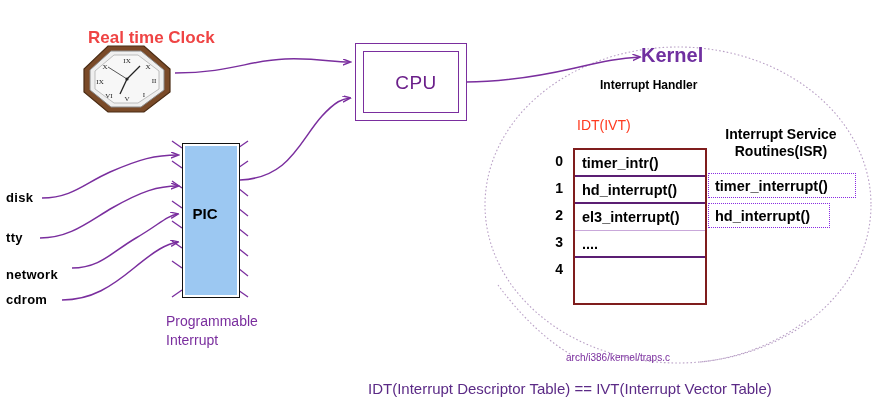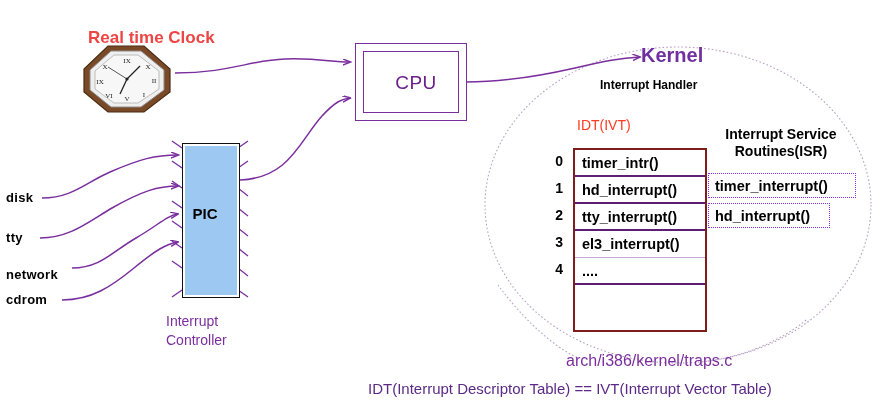--- a/index.html
+++ b/index.html
@@ -12,21 +12,21 @@
   .ttl-clock{font-size:17px;font-weight:bold;color:#ef4444;}
   .pic-text{font-size:15px;font-weight:bold;color:#000;}
   .cpu-text{font-size:19px;color:#6B1F8A;letter-spacing:.5px;}
   .pic-cap{font-size:14px;color:#7A2E9E;line-height:19px;}
   .kernel-ttl{font-size:20px;font-weight:bold;color:#7030A0;}
   .ih-ttl{font-size:12px;font-weight:bold;color:#000;}
   .idt-ttl{font-size:14px;color:#FF3B20;}
   .isr-ttl{font-size:14px;font-weight:bold;color:#000;line-height:17px;text-align:center;}
   .idx{font-size:14px;font-weight:bold;color:#000;text-align:right;width:14px;}
   .cell-text{font-size:14.5px;font-weight:bold;color:#000;}
-  .path-cap{font-size:16px;color:#7A2E9E;}
+  .path-cap{font-size:10px;color:#7A2E9E;}
   .foot-cap{font-size:15px;color:#5B2A86;}
 
   
   #pic-chip{left:182px;top:143px;width:56px;height:153px;
             background:#9CC8F2;border:1px solid #111;
             box-shadow:inset 0 0 0 2px #ffffff, inset 0 0 0 3px #9CC8F2;}
   #pic-label{left:182px;top:205px;width:46px;text-align:center;}
 
   
   #cpu-box{left:355px;top:43px;width:110px;height:76px;border:1px solid #7A2E9E;background:#fff;}
@@ -126,22 +126,22 @@
 </svg>
 
 <div class="abs lbl-dev" style="left:6px;top:190px;">disk</div>
 <div class="abs lbl-dev" style="left:6px;top:230px;">tty</div>
 <div class="abs lbl-dev" style="left:6px;top:267px;">network</div>
 <div class="abs lbl-dev" style="left:6px;top:292px;">cdrom</div>
 
 <div class="abs" id="pic-chip"></div>
 <div class="abs pic-text" id="pic-label">PIC</div>
 <div class="abs pic-cap" style="left:166px;top:312px;width:140px;">
+  <div>Programmable</div>
   <div>Interrupt</div>
-  <div>Controller</div>
 </div>
 
 <div class="abs" id="cpu-box"></div>
 <div class="abs" id="cpu-inner"></div>
 <div class="abs cpu-text" id="cpu-label">CPU</div>
 
 <div class="abs kernel-ttl" style="left:641px;top:44px;">Kernel</div>
 <div class="abs ih-ttl" style="left:600px;top:78px;">Interrupt Handler</div>
 <div class="abs idt-ttl" style="left:577px;top:117px;">IDT(IVT)</div>
 
@@ -158,23 +158,20 @@
   <div class="idx ix">4</div>
 </div>
 
 <div class="abs" id="idt-table">
   <div class="row">
     <span class="cell-text">timer_intr()</span>
   </div>
   <div class="row">
     <span class="cell-text">hd_interrupt()</span>
   </div>
-  <div class="row">
-    <span class="cell-text">tty_interrupt()</span>
-  </div>
   <div class="row thin">
     <span class="cell-text">el3_interrupt()</span>
   </div>
   <div class="row">
     <span class="cell-text">....</span>
   </div>
   <div class="row blank"></div>
 </div>
 
 <div class="abs isr-box" id="isr-1">

